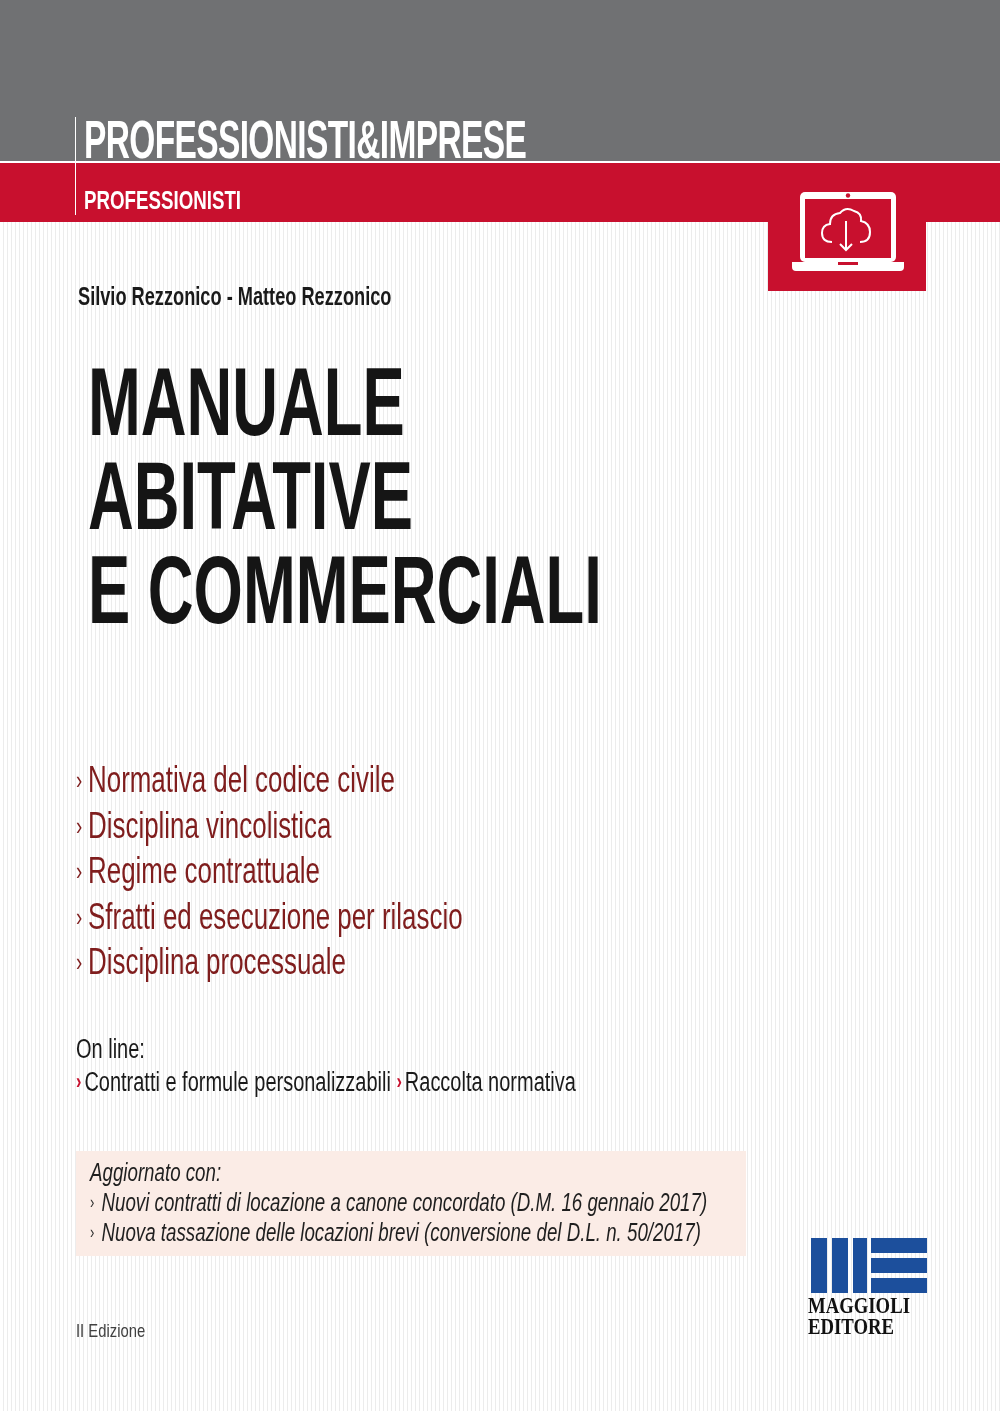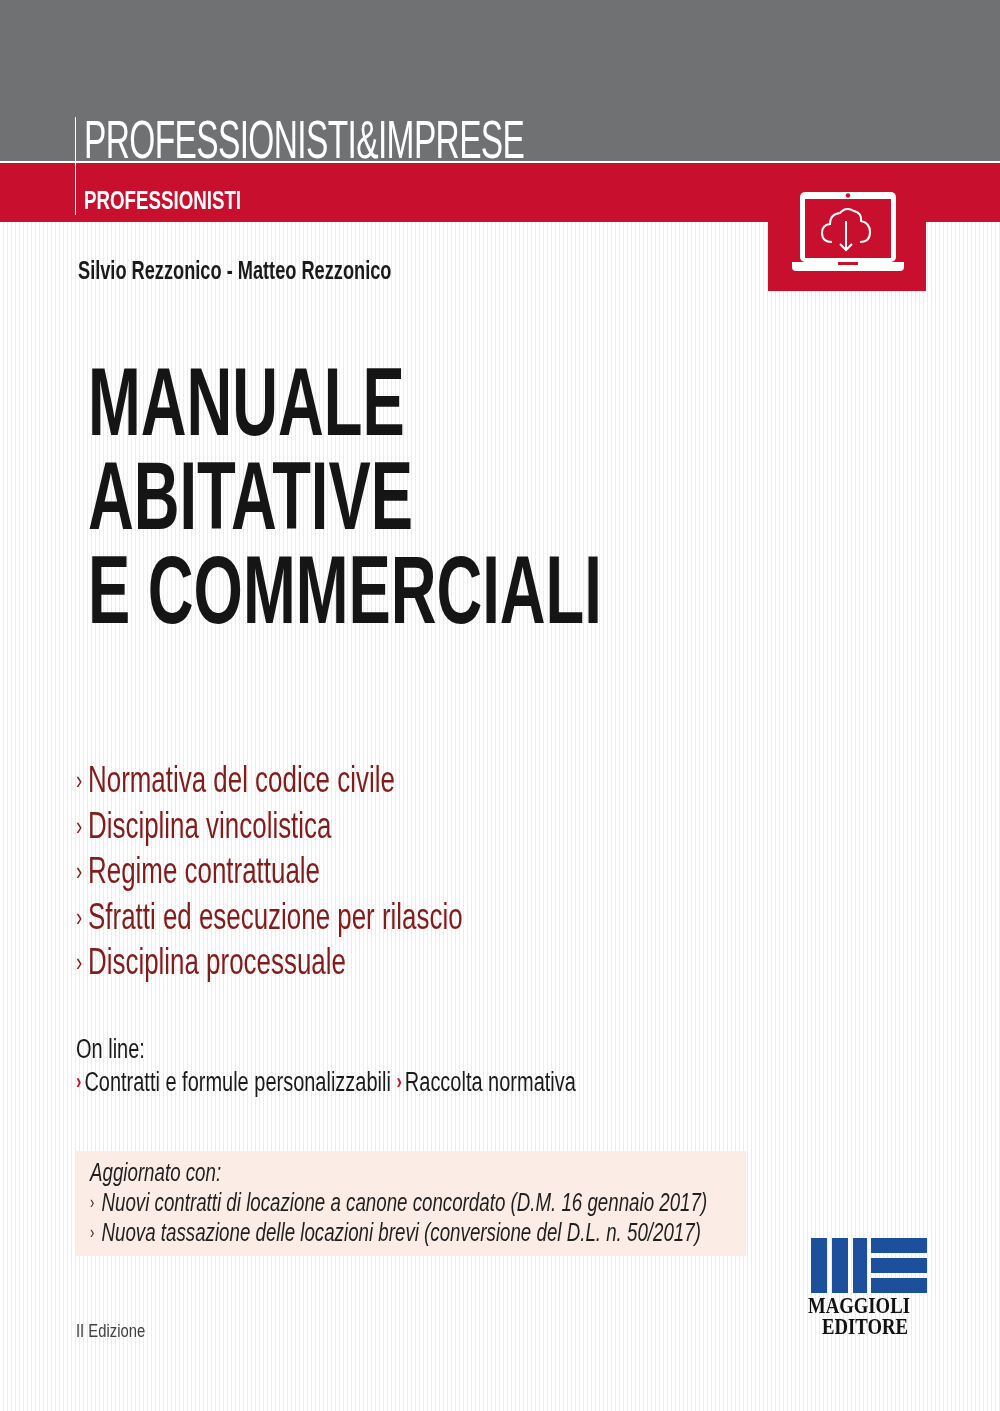--- a/index.html
+++ b/index.html
@@ -10,29 +10,29 @@
     font-family:"Liberation Sans", sans-serif;
   }
   .abs { position:absolute; }
   .cond { display:inline-block; transform-origin:0 0; white-space:nowrap; }
 
   #gray-band { left:0; top:0; width:1000px; height:161px; background:#707173; }
   #white-sep { left:0; top:161px; width:1000px; height:2px; background:#ffffff; }
   #red-band { left:0; top:163px; width:1000px; height:59px; background:#c8102e; }
   #vline { left:75px; top:117px; width:1px; height:98px; background:#ffffff; }
 
-  #series-title { left:84px; top:112px; color:#ffffff; font-weight:normal; font-size:54px; line-height:54px; letter-spacing:-1px; }
+  #series-title { left:84px; top:112px; color:#ffffff; font-weight:bold; font-size:54px; line-height:54px; letter-spacing:-1px; }
   #series-title .cond { transform:scaleX(0.62); }
   #sub-series { left:84px; top:187px; color:#ffffff; font-weight:bold; font-size:26px; line-height:26px; }
   #sub-series .cond { transform:scaleX(0.72); }
 
   #red-box { left:768px; top:163px; width:158px; height:128px; background:#c8102e; }
   #laptop-icon { left:790px; top:188px; width:116px; height:86px; }
 
-  #authors { left:78px; top:256px; color:#1a1a1a; font-weight:bold; font-size:26px; line-height:28px; }
+  #authors { left:78px; top:282px; color:#1a1a1a; font-weight:bold; font-size:26px; line-height:28px; }
   #authors .cond { transform:scaleX(0.7); }
 
   #title { left:76px; top:355px; color:#151515; font-weight:bold; font-size:96px; line-height:94px;margin-left:12px; }
   .title-line { display:block; height:94px; }
   .title-line .cond { transform:scaleX(0.66); }
 
   #topics { left:76px; top:757px; color:#7f1d1d; font-size:36px; line-height:45.5px; }
   .topic { display:block; height:45.5px; }
   .topic .cond { transform:scaleX(0.72); }
   .gt { font-size:26px; position:relative; top:-3px; margin-right:8px; }
@@ -45,21 +45,21 @@
   #update-text { left:90px; top:1157px; color:#1f1f1f; font-style:italic; font-size:26px; line-height:30px; }
   #update-text .cond { transform:scaleX(0.72); }
   .up-line { display:block; height:30px; }
   .sm-gt { font-style:normal; font-size:18px; margin-right:10px; position:relative; top:-3px; color:#333; }
 
   #edition { left:76px; top:1321px; color:#404040; font-size:19px; line-height:20px; }
   #edition .cond { transform:scaleX(0.78); }
 
   #logo { left:811px; top:1238px; width:116px; height:100px; }
   .lbar { position:absolute; background:#1c4f9c; }
-  #logo-text { left:808px; top:1295px; width:124px; text-align:right; color:#111; font-family:"Liberation Serif", serif; font-weight:bold; font-size:24px; line-height:21px; }
+  #logo-text { left:808px; top:1295px; width:124px; text-align:left; color:#111; font-family:"Liberation Serif", serif; font-weight:bold; font-size:24px; line-height:21px; }
   #logo-text .cond { transform:scaleX(0.78); }
 </style>
 </head>
 <body>
 
 <div class="abs" id="gray-band"></div>
 <div class="abs" id="white-sep"></div>
 <div class="abs" id="red-band"></div>
 <div class="abs" id="vline"></div>
 

